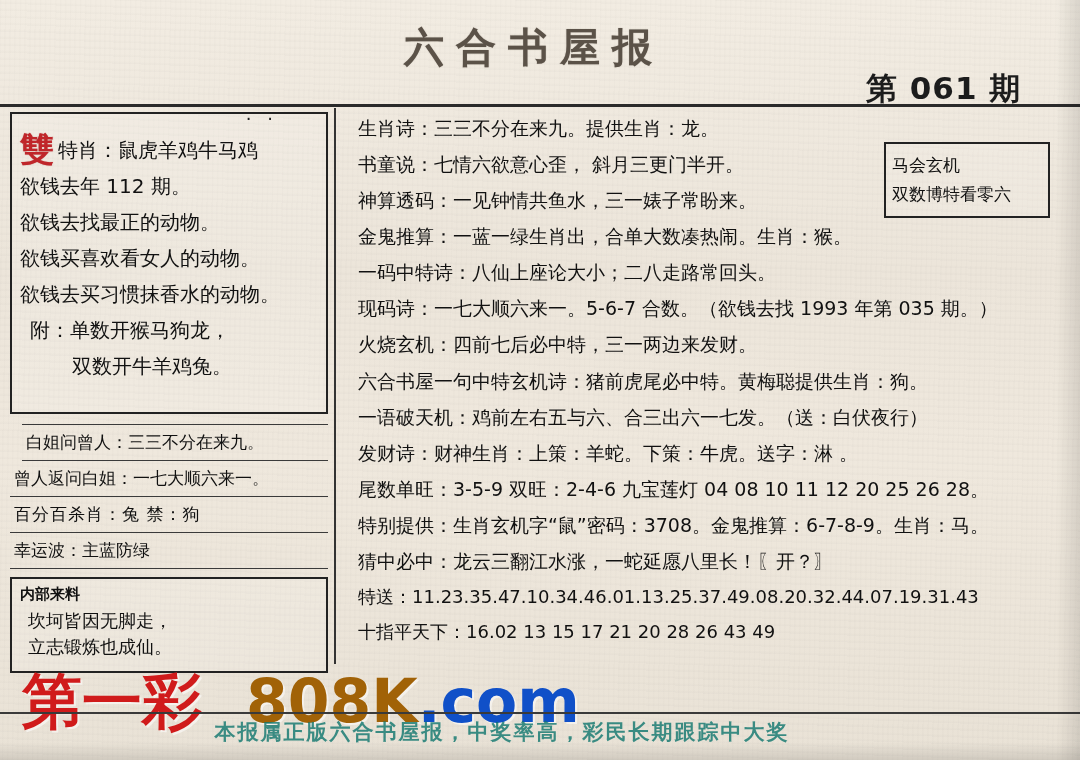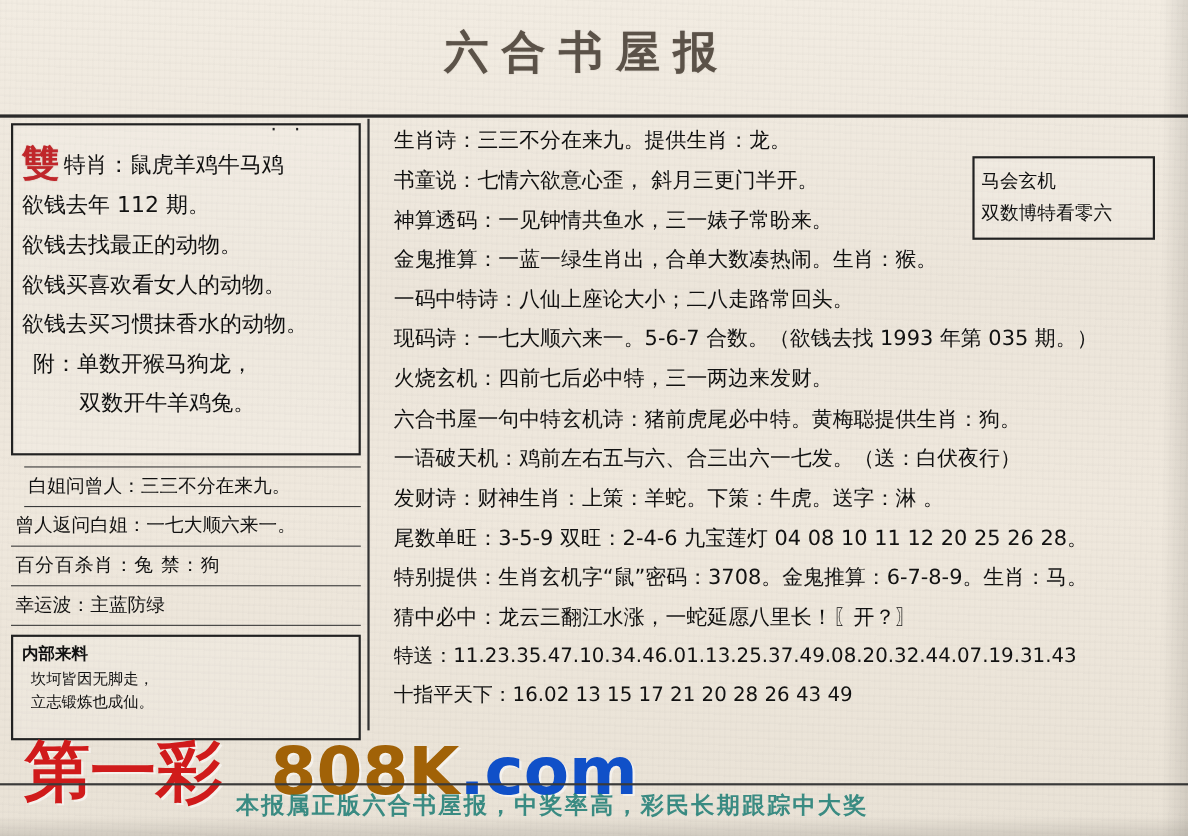--- a/index.html
+++ b/index.html
@@ -149,21 +149,21 @@
     box-sizing: border-box;
     padding: 6px 8px;
   }
   .bb-title {
     font-size: 15px;
     font-weight: bold;
     line-height: 1.3;
     margin-bottom: 4px;
   }
   .bb-line {
-    font-size: 14px;
+    font-size: 18px;
     line-height: 1.45;
     white-space: nowrap;
   }
   .bb-line.ind { padding-left: 8px; }
 
   
   .right-col {
     position: absolute;
     left: 358px;
     top: 116px;
@@ -250,20 +250,21 @@
     pointer-events: none;
   }
 </style>
 </head>
 <body>
 
 <div class="paper"></div>
 
 <div class="title-bar">
   <div class="main-title">六合书屋报</div>
+  <div class="issue">第 061 期</div>
 </div>
 
 <div class="rule top"></div>
 <div class="vline"></div>
 
 <div class="left-col">
   <div class="box box-top">
     <div class="dots">· ·</div>
     <div class="l1">
       <span class="big-char">雙</span><span>特肖：鼠虎羊鸡牛马鸡</span>

